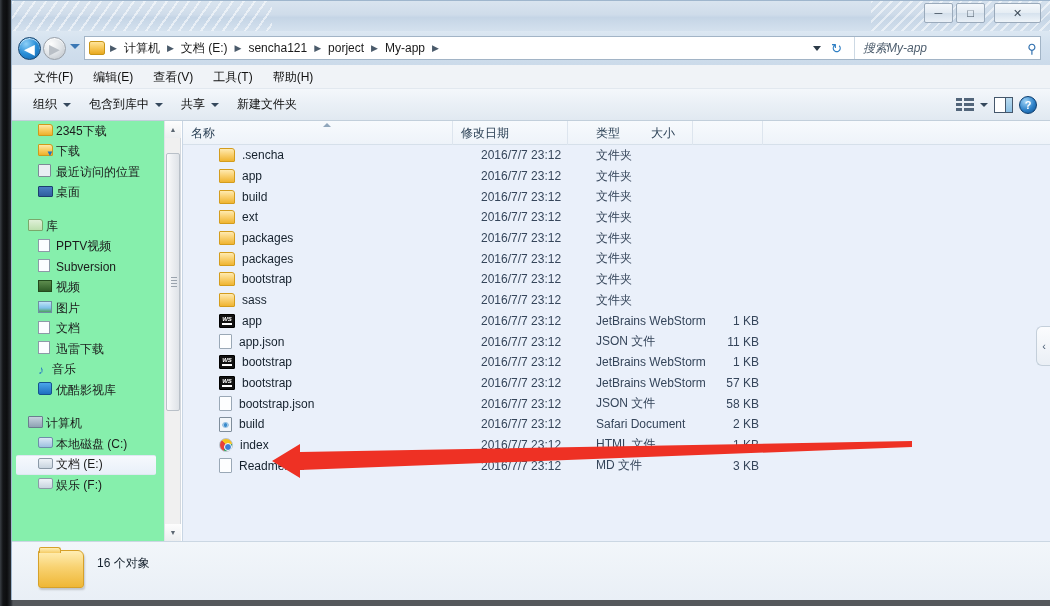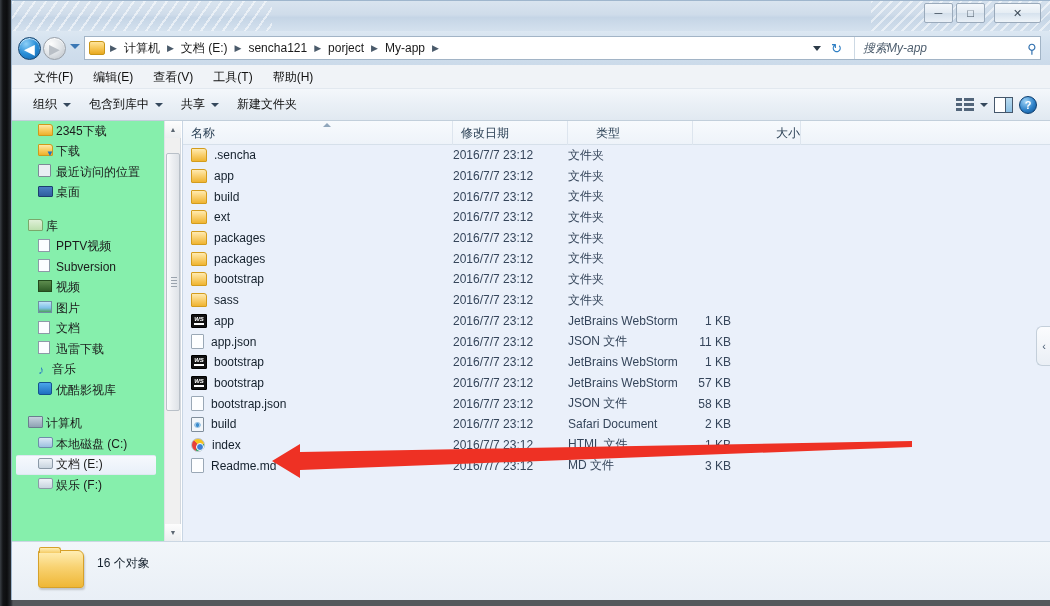--- a/index.html
+++ b/index.html
@@ -286,21 +286,21 @@
     border-right: 1px solid #dde5ee;
   }
   #sort-indicator {
     position: absolute; left: 140px; top: 2px; width: 0; height: 0;
     border-left: 4px solid transparent; border-right: 4px solid transparent;
     border-bottom: 4px solid #8fa6bb;
   }
   #rows { position: absolute; left: 0; top: 24px; right: 0; bottom: 0; }
   .file-row {
     position: relative; height: 20.7px; display: flex; align-items: center;
-    font-size: 12px; color: #14202c;
+    font-size: 12px; color: #14202c; margin-left: 28px;
   }
   .fr-name { position: absolute; left: 8px; display: flex; align-items: center; gap: 7px; }
   .fr-date { position: absolute; left: 270px; color: #35455a; }
   .fr-type { position: absolute; left: 385px; color: #35455a; }
   .fr-size { position: absolute; left: 490px; width: 58px; text-align: right; color: #35455a; }
 
   .fi { width: 16px; height: 14px; flex: none; display: inline-block; position: relative; }
   .fi-folder {
     background: linear-gradient(180deg,#ffeab0 0%, #f9d070 48%, #efb431 100%);
     border: 1px solid #d39c1d; border-radius: 1px 3px 1px 1px;
@@ -543,21 +543,21 @@
       </div>
       <div class="sb-arrow" id="nav-sb-down">▼</div>
     </div>
 
     <div id="file-list-pane">
 
       <div id="column-header">
         <div class="col-head" style="left:270px; width:115px;">修改日期</div>
         <div class="col-head" style="left:0; width:270px;">名称</div>
         <div class="col-head" style="left:385px; width:105px;margin-left:20px;">类型</div>
-        <div class="col-head" style="left:498px; width:120px;text-align:right;">大小</div>
+        <div class="col-head" style="left:460px; width:120px;">大小</div>
         <div id="sort-indicator"></div>
       </div>
 
       <div id="rows">
 
         <div class="file-row">
           <span class="fr-name">
             <i class="fi fi-folder"></i>
             <span>.sencha</span>
           </span>

